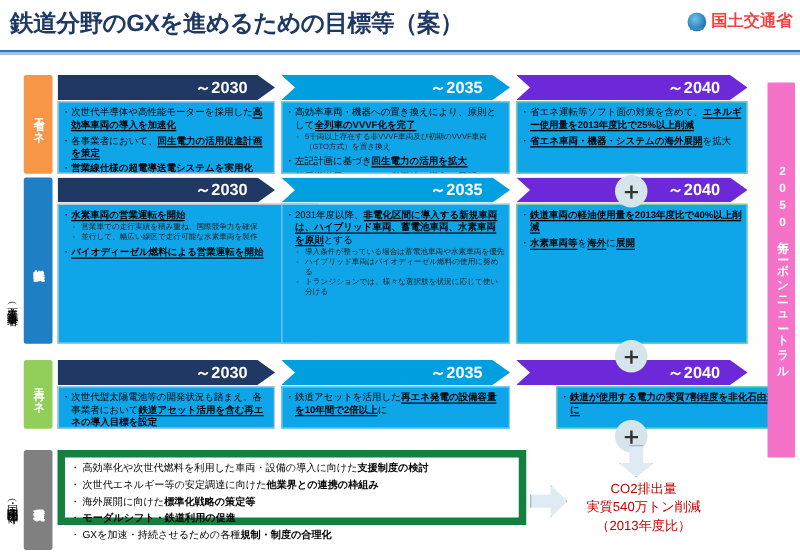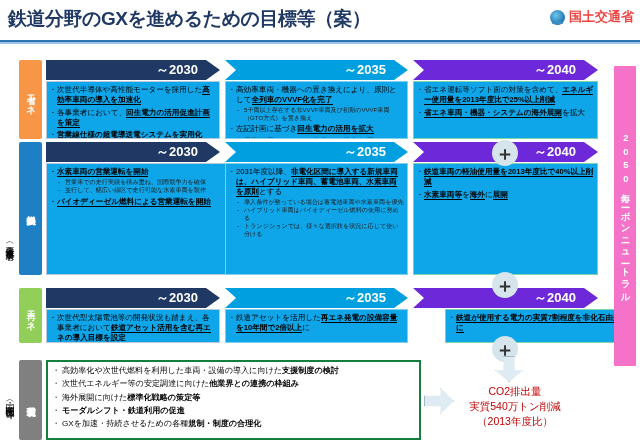--- a/index.html
+++ b/index.html
@@ -96,22 +96,22 @@
     font-size: 6.1px; line-height: 1.28; color: #222; margin-bottom: 0.5px;
   }
   ul.subitems > li::before {
     content: "-"; position: absolute; left: 1px; top: 0;
   }
   b.em { font-weight: bold; border-bottom: 1px solid #000; }
   b.nb { font-weight: bold; }
 
   
   .kankyo-box {
-    position: absolute; left: 46px; top: 360px; width: 375px; height: 80px;
-    background: #fff; border: 2px solid #15803d; padding: 4px 4px;
+    position: absolute; left: 46px; top: 360px; width: 375px; height: 60px;
+    background: #fff; border: 6px solid #15803d; padding: 4px 4px;
   }
   .kankyo-box ul { list-style: none; }
   .kankyo-box li {
     position: relative; padding-left: 10px;
     font-size: 8.1px; line-height: 1.35; color: #000; margin-bottom: 2.4px;
   }
   .kankyo-box li::before { content: "・"; position: absolute; left: 0; top: 0; }
 
   
   .arrow-right {

